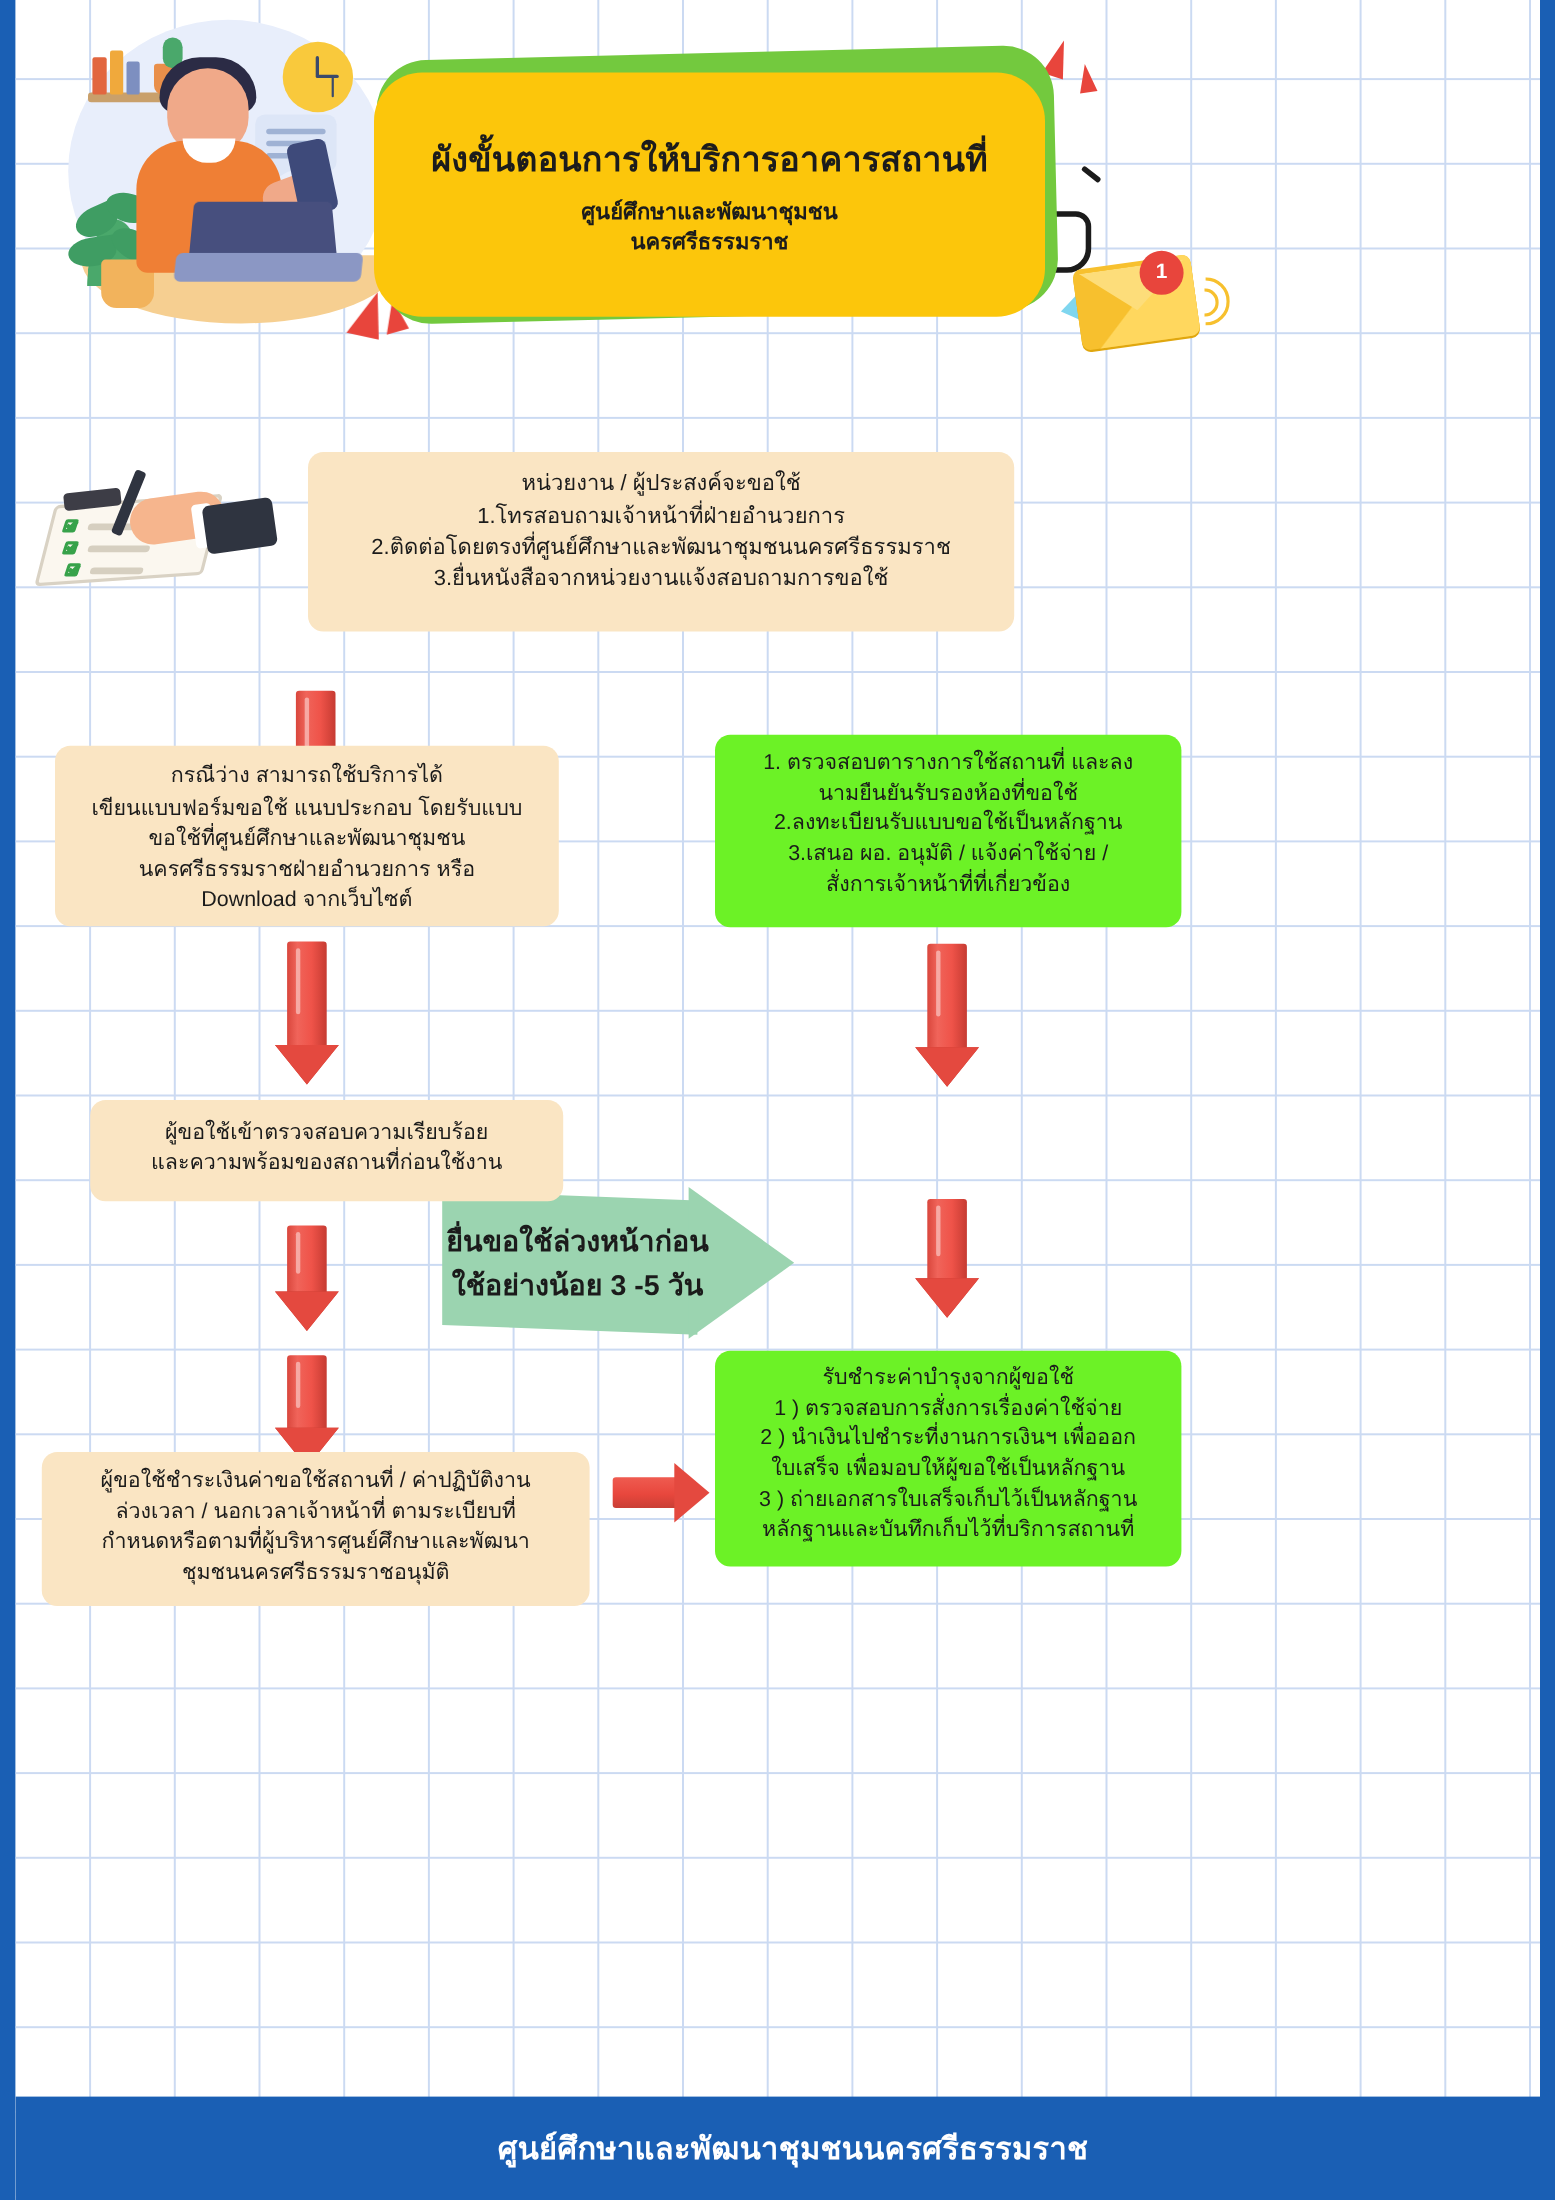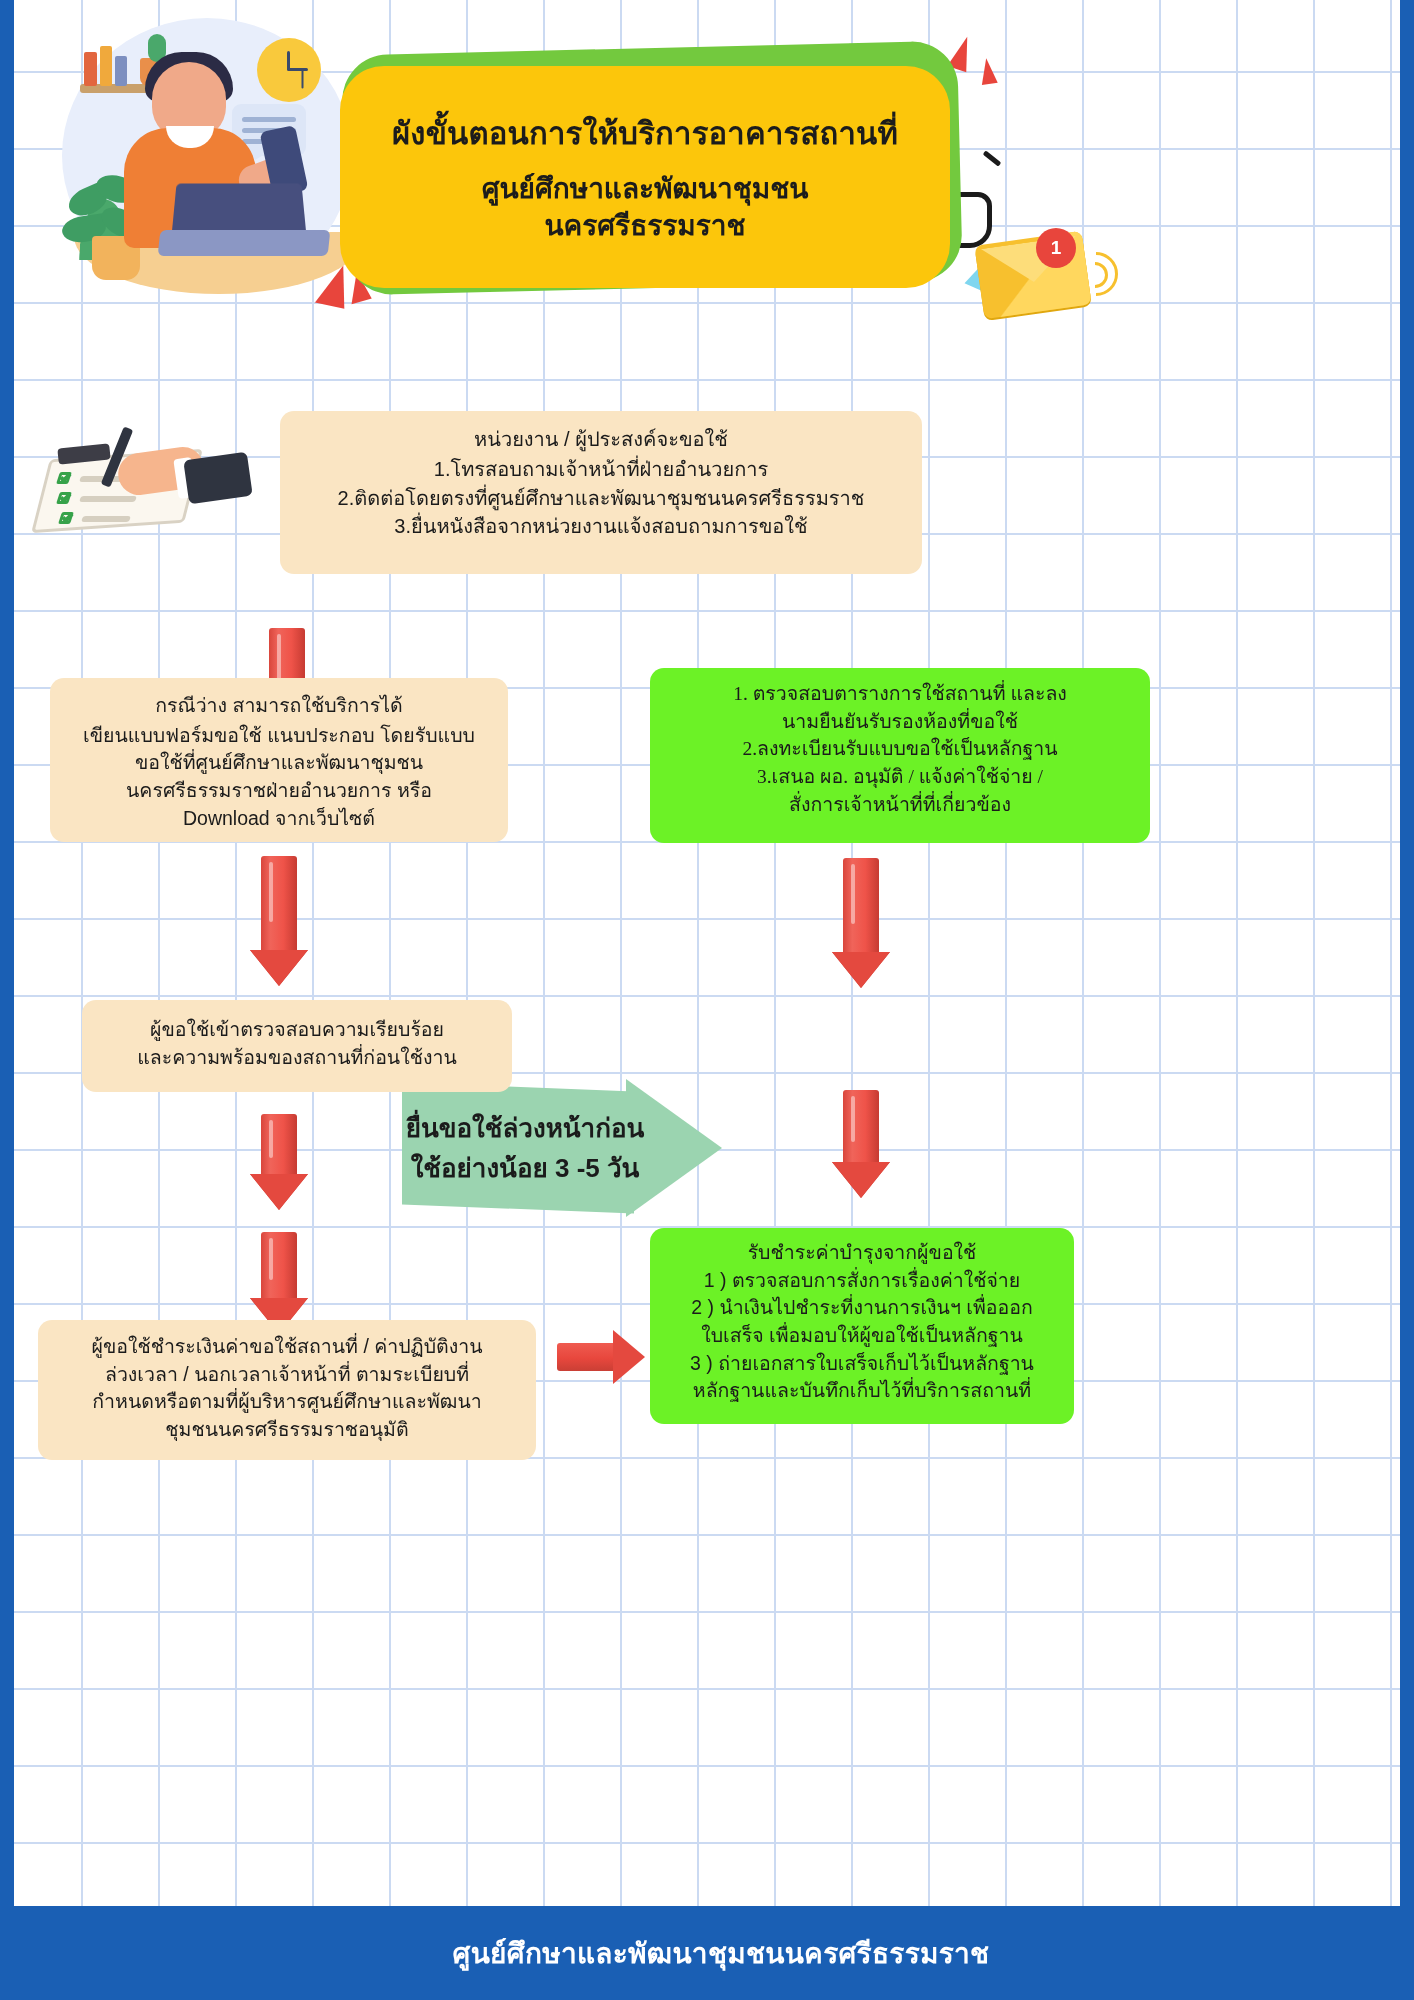--- a/index.html
+++ b/index.html
@@ -210,21 +210,21 @@
   }
   #title-text{
     position:absolute; left:326px; top:66px; width:610px; height:222px;
     display:flex; flex-direction:column; align-items:center; justify-content:center;
     text-align:center; color:#1c1c1c; padding:10px 18px 4px;
   }
   #title-main{
     font-size:31px; font-weight:bold; line-height:1.25; letter-spacing:.2px;
   }
   #title-sub{
-    font-size:28px; font-weight:bold; line-height:1.35; margin-top:16px;
+    font-size:20px; font-weight:bold; line-height:1.35; margin-top:16px;
   }
 
   
   .box{ position:absolute; border-radius:14px; }
   .beige{ background:#fae5c3; }
   .green{ background:#6cf226; }
   .box .inner{
     padding:14px 18px; text-align:center; color:#1b1b1b;
     font-size:19.5px; line-height:1.42;
   }
@@ -435,21 +435,21 @@
   <div class="box beige" id="box-available" style="left:36px;top:678px;width:458px;height:164px;">
     <div class="inner">
       <span class="hd">กรณีว่าง สามารถใช้บริการได้</span>
       <span class="ln">เขียนแบบฟอร์มขอใช้ แนบประกอบ โดยรับแบบ</span>
       <span class="ln">ขอใช้ที่ศูนย์ศึกษาและพัฒนาชุมชน</span>
       <span class="ln">นครศรีธรรมราชฝ่ายอำนวยการ หรือ</span>
       <span class="ln">Download จากเว็บไซต์</span>
     </div>
   </div>
 
-  <div class="box green" id="box-officer-tasks" style="left:636px;top:668px;width:500px;height:175px;font-family:Liberation Serif, serif;">
+  <div class="box green" id="box-officer-tasks" style="left:636px;top:668px;width:424px;height:175px;">
     <div class="inner lft" style="padding:12px 16px;">
       <span class="ln">1. ตรวจสอบตารางการใช้สถานที่ และลง</span>
       <span class="ln">นามยืนยันรับรองห้องที่ขอใช้</span>
       <span class="ln">2.ลงทะเบียนรับแบบขอใช้เป็นหลักฐาน</span>
       <span class="ln">3.เสนอ ผอ. อนุมัติ / แจ้งค่าใช้จ่าย /</span>
       <span class="ln">สั่งการเจ้าหน้าที่ที่เกี่ยวข้อง</span>
     </div>
   </div>
 
   <div class="arrow-d" style="left:236px;top:856px;height:132px;">

